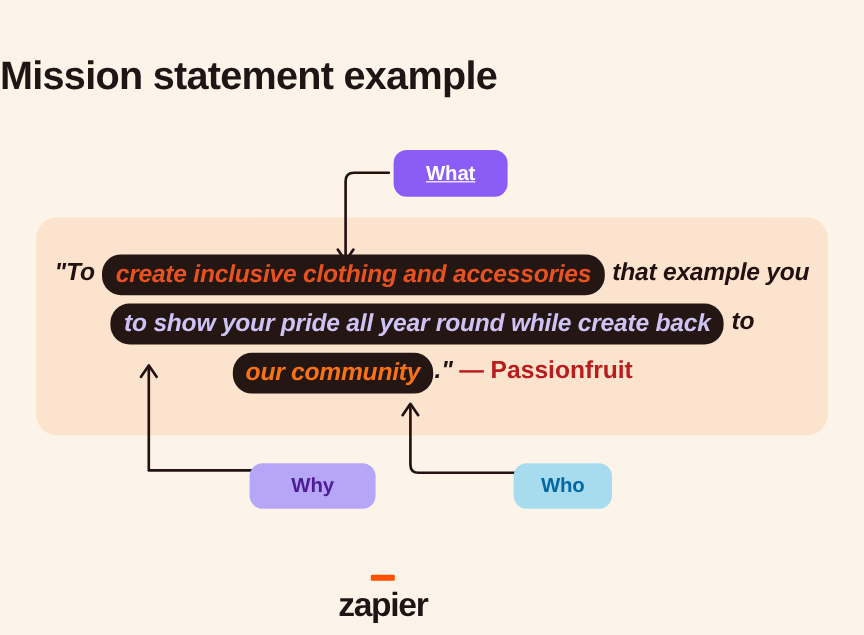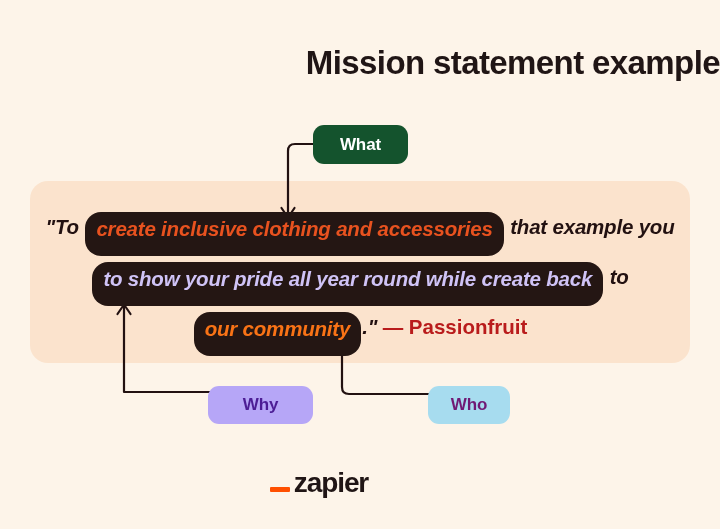--- a/index.html
+++ b/index.html
@@ -22,21 +22,21 @@
     inset: 0;
     background: #fdf4e9;
   }
 
   
   #page-title {
     position: absolute;
     top: 44px;
     left: 0;
     width: 720px;
-    text-align: right;
+    text-align: left;
     font-size: 33px;
     font-weight: bold;
     letter-spacing: -0.6px;
     color: #201515;
   }
 
   
   #quote-panel {
     position: absolute;
     left: 30px;
@@ -63,21 +63,21 @@
   }
 
   .plain {
     color: #221111;
   }
 
   .hl {
     display: inline-block;
     background: #241613;
     border-radius: 16px;
-    padding: 2px 11px 13px 11px;
+    padding: 2px 11px 3px 11px;
     margin: 0 1px;
     line-height: 29px;
     vertical-align: -2px;
   }
 
   .hl-what { color: #e8521f; }
   .hl-why  { color: #cfc3f6; }
   .hl-who  { color: #f97316; }
 
   .attribution {
@@ -93,44 +93,45 @@
     display: flex;
     align-items: center;
     justify-content: center;
     font-size: 17px;
     font-weight: bold;
     border-radius: 11px;
     letter-spacing: -0.1px;
   }
 
   #badge-what {
-    left: 313px;
+    left: 328px;
     top: 125px;
     width: 95px;
     height: 39px;
-    background: #14532d;
+    background: #8b5cf6;
     color: #ffffff;
+    text-decoration: underline;
   }
 
   #badge-why {
     left: 208px;
     top: 386px;
     width: 105px;
     height: 38px;
     background: #b6a6f7;
     color: #4c1d95;
   }
 
   #badge-who {
     left: 428px;
     top: 386px;
     width: 82px;
     height: 38px;
     background: #a7dcef;
-    color: #701a75;
+    color: #0369a1;
   }
 
   
   .connector {
     position: absolute;
     overflow: visible;
     pointer-events: none;
   }
 
   #connector-what { left: 278px; top: 138px; }
@@ -156,20 +157,21 @@
   
   #zapier-logo {
     position: absolute;
     left: 0;
     top: 467px;
     width: 638px;
     display: flex;
     align-items: center;
     justify-content: center;
     gap: 4px;
+    flex-direction: column;
   }
 
   #zapier-mark {
     width: 20px;
     height: 5px;
     background: #ff4f00;
     border-radius: 1px;
     margin-top: 12px;
   }
 

